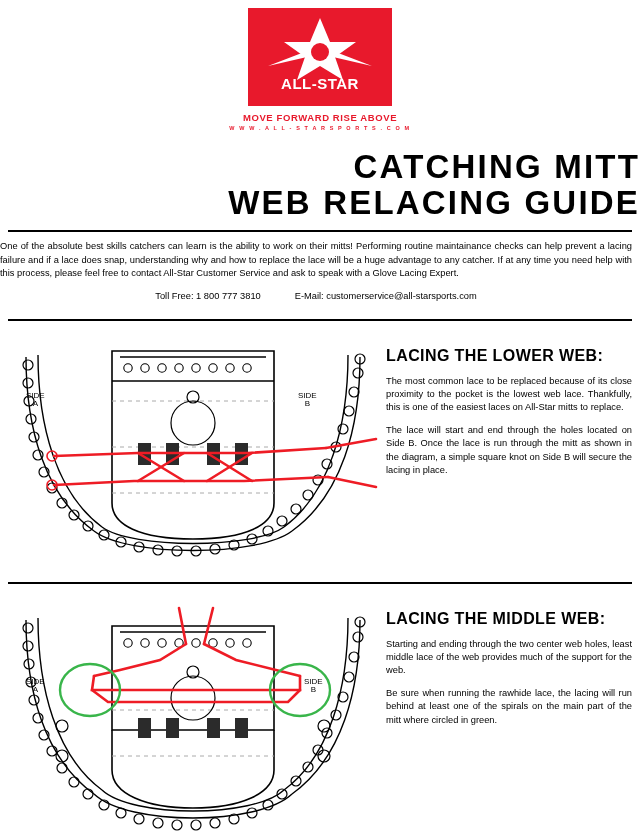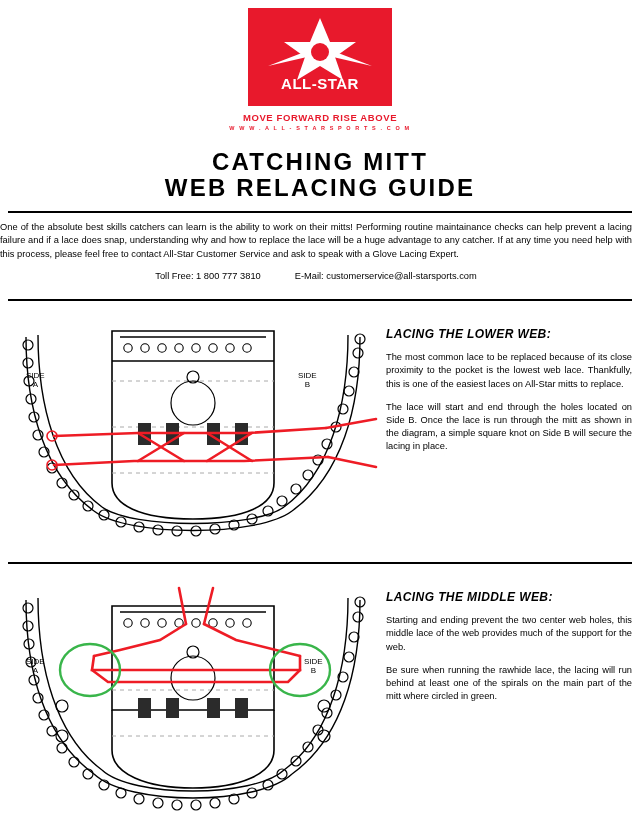--- a/index.html
+++ b/index.html
@@ -26,41 +26,41 @@
     margin-top:6px;color:#e8192c;font-weight:bold;font-size:9.5px;letter-spacing:.6px;
     text-align:left;
   }
   .logo-url{
     margin-top:2px;color:#e8192c;font-weight:bold;font-size:5.5px;letter-spacing:1.6px;
     text-align:center;
   }
 
   
   .title{
-    text-align:center;font-weight:bold;letter-spacing:2.2px;
-    font-size:24px;line-height:1.08;margin-top:18px;
+    text-align:right;font-weight:bold;letter-spacing:2.2px;
+    font-size:33px;line-height:1.08;margin-top:18px;
   }
   .title .l2{display:block;}
 
   
   .rule{height:2px;background:#000;margin:10px 8px 0 8px;}
   .rule.thin{height:2px;}
   .intro{
     padding:8px 8px 0 0;font-size:9.3px;line-height:1.45;text-align:justify;
   }
   .contact{
     display:flex;justify-content:center;gap:34px;font-size:9.3px;
     padding:10px 8px 8px 0;
   }
 
   
   .section{display:flex;padding:14px 8px 0 8px;}
   .diagram{width:370px;position:relative;}
   .textcol{width:246px;padding-left:8px;}
-  .sec-title{font-weight:bold;font-size:12px;letter-spacing:.4px;margin:12px 0 10px 0;font-style:italic;}
+  .sec-title{font-weight:bold;font-size:16px;letter-spacing:.4px;margin:12px 0 10px 0;}
   .sec-p{font-size:9.3px;line-height:1.42;text-align:justify;margin:0 0 10px 0;}
 
   .side-label{position:absolute;font-size:8px;font-weight:normal;line-height:1.1;text-align:center;}
   svg{display:block;}
 </style>
 </head>
 <body>
 
 <div class="page">
 
@@ -314,18 +314,18 @@
         <span>A</span>
       </div>
       <div class="side-label" style="left:296px;top:80px;">
         <span>SIDE</span><br>
         <span>B</span>
       </div>
     </div>
 
     <div class="textcol">
       <div class="sec-title">LACING THE MIDDLE WEB:</div>
-      <p class="sec-p">Starting and ending prevent the two center web holes, this middle lace of the web provides much of the support for the web.</p>
+      <p class="sec-p">Starting and ending through the two center web holes, least middle lace of the web provides much of the support for the web.</p>
       <p class="sec-p">Be sure when running the rawhide lace, the lacing will run behind at least one of the spirals on the main part of the mitt where circled in green.</p>
     </div>
   </div>
 
 </div>
 
 </body></html>

